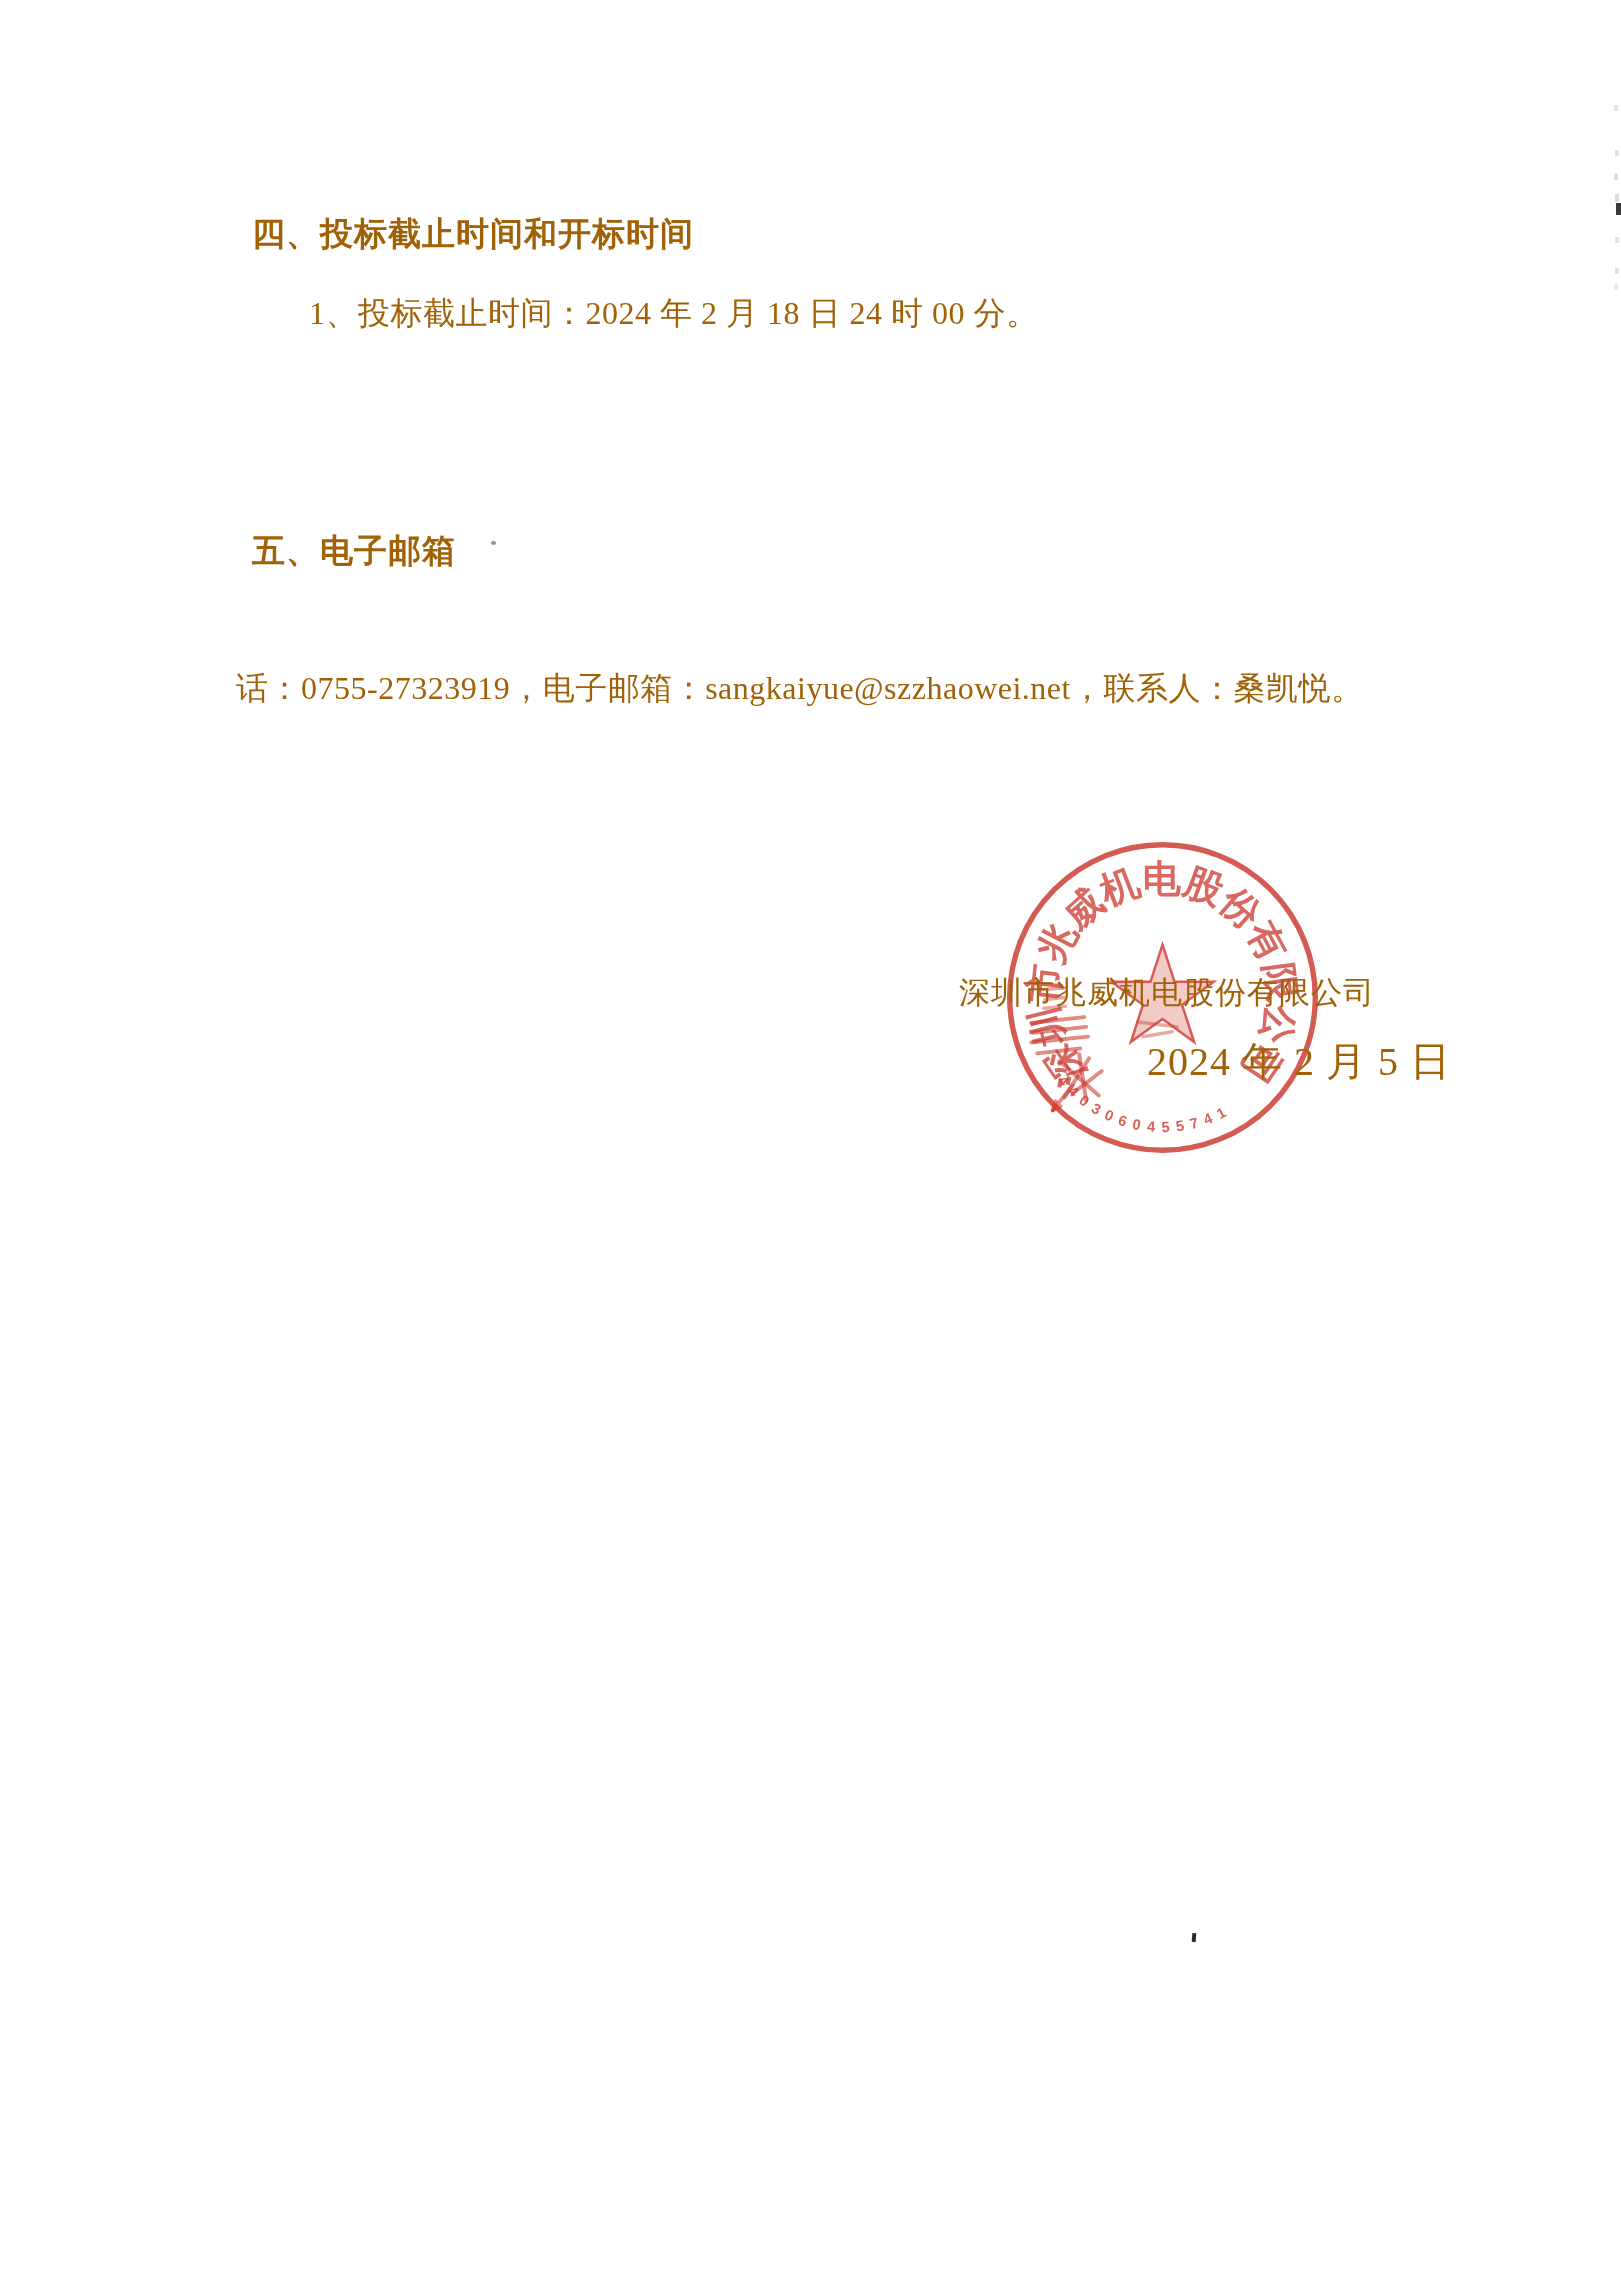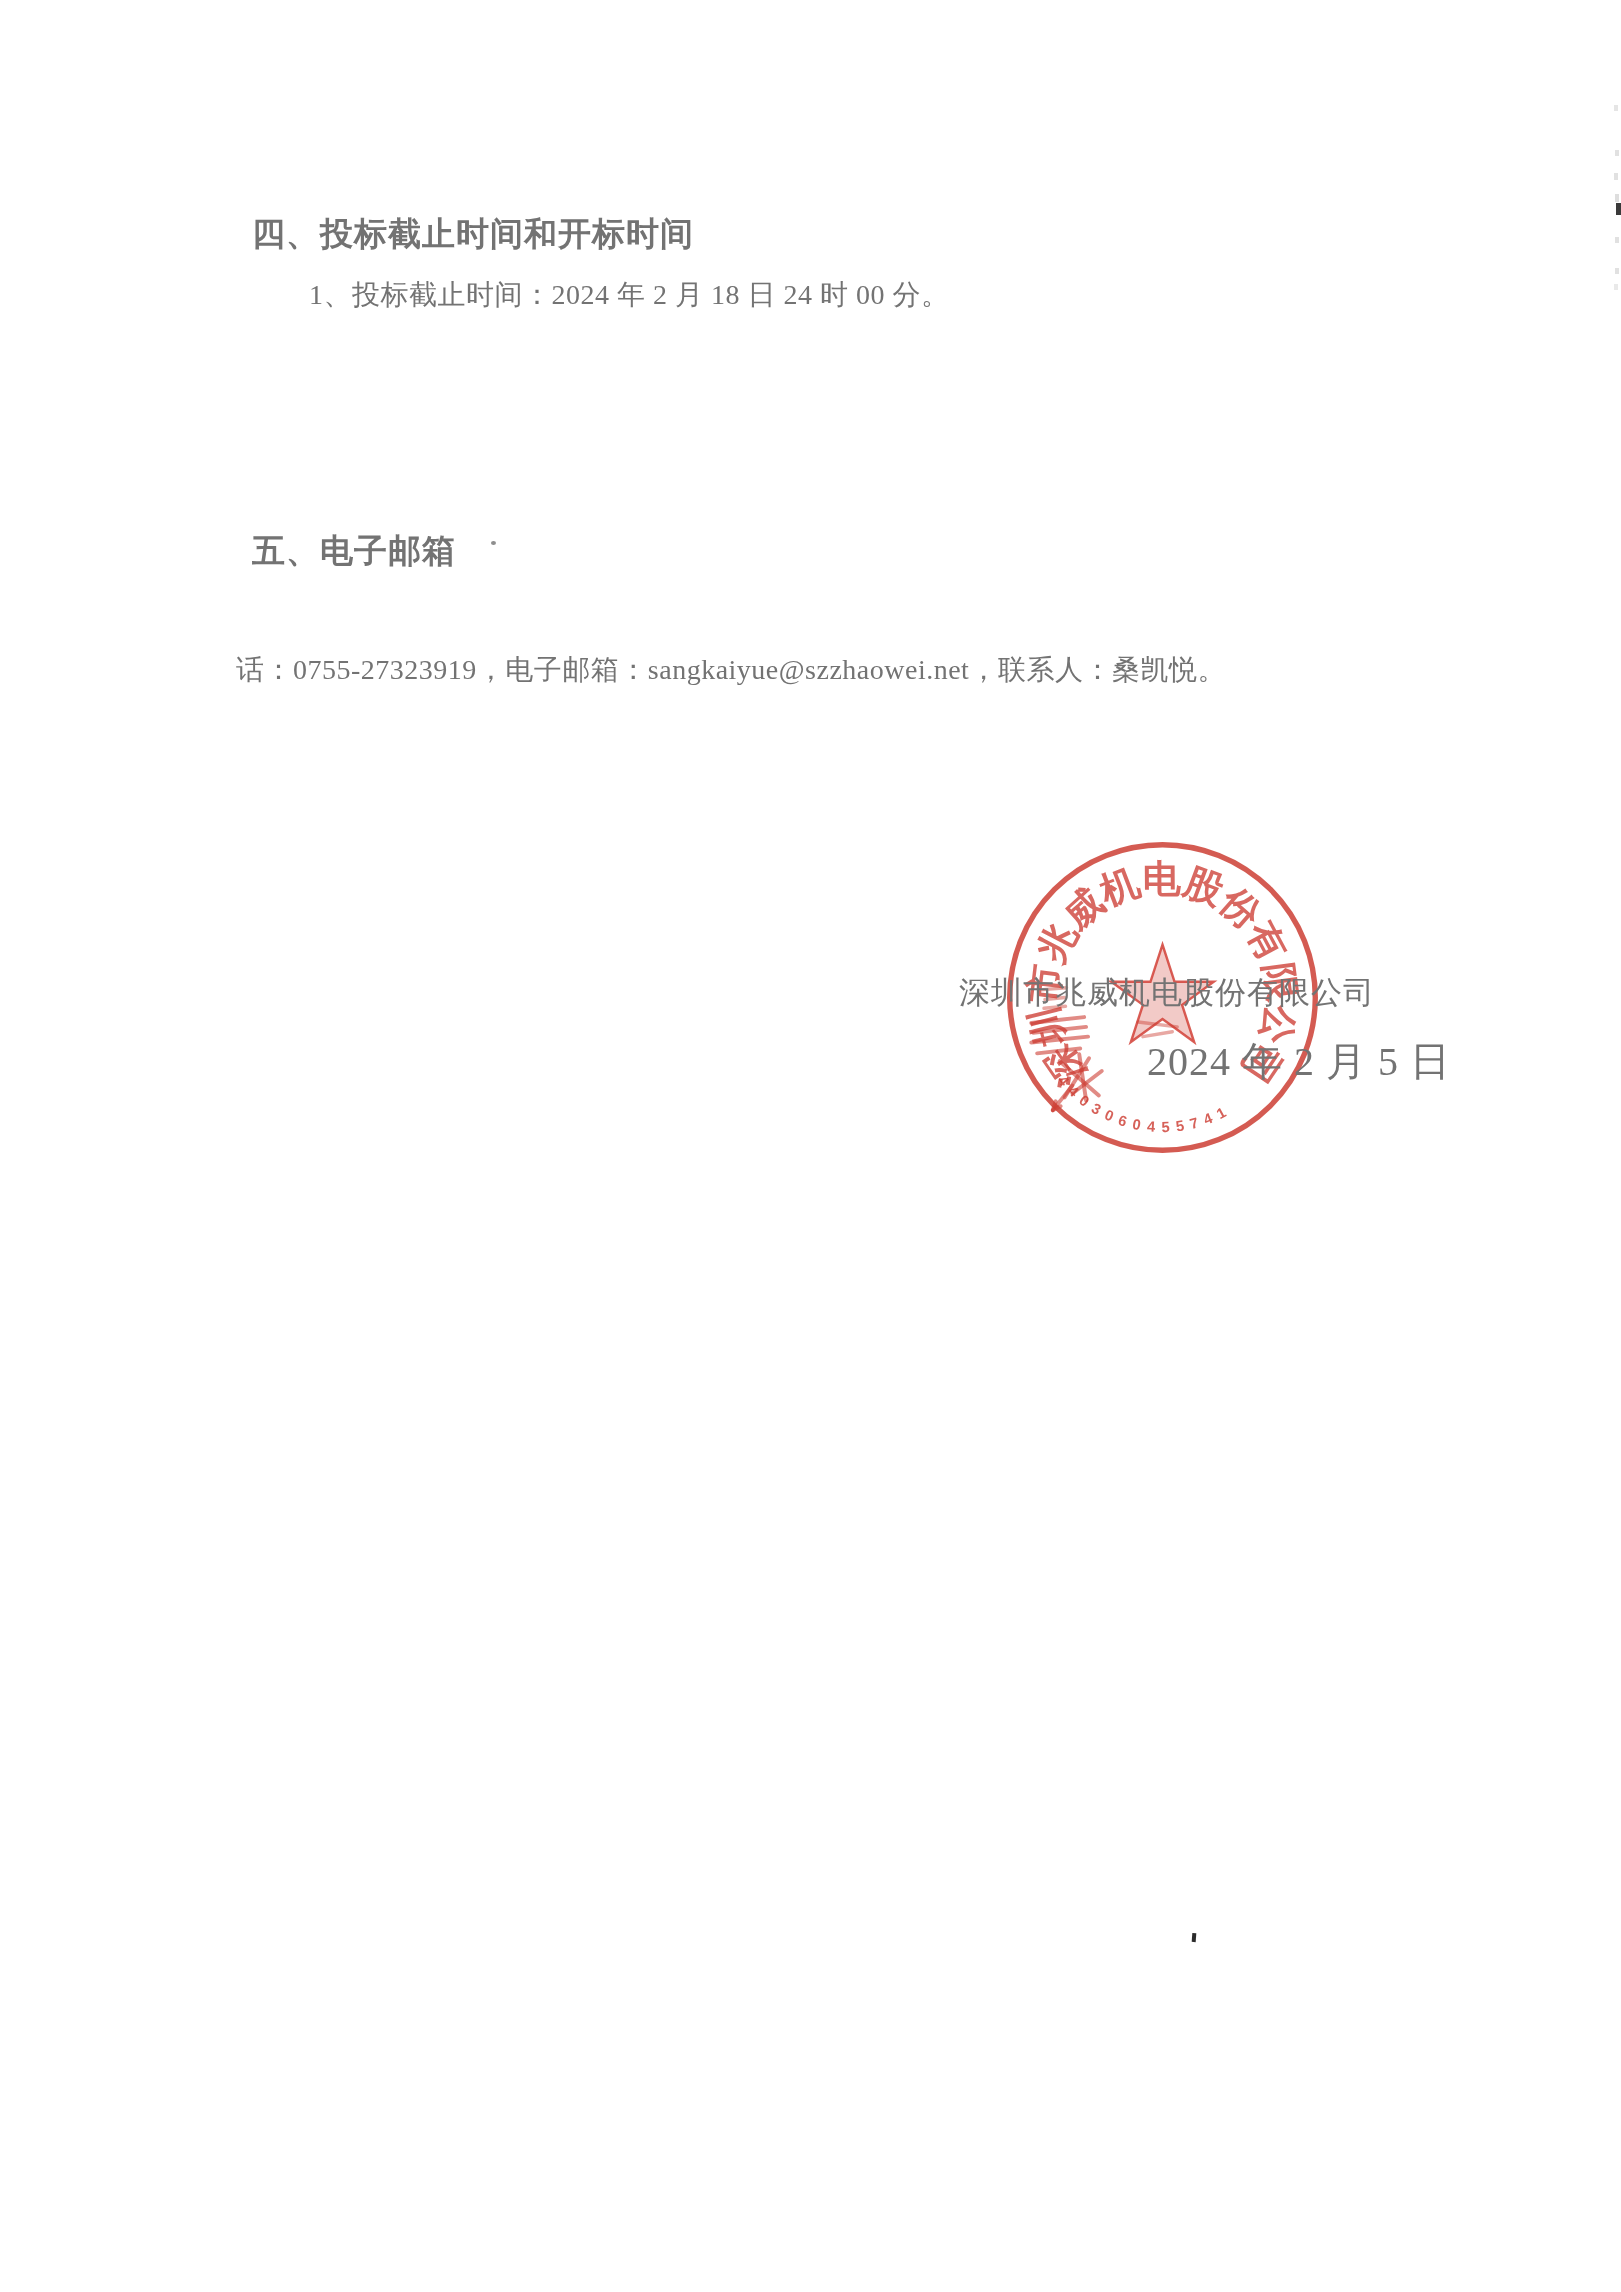--- a/index.html
+++ b/index.html
@@ -4,34 +4,35 @@
 <style>
   html, body { margin: 0; padding: 0; background: #e8e8e8; }
   .page {
     position: relative;
     width: 1621px;
     height: 2293px;
     margin: 0 auto;
     background: #ffffff;
     overflow: hidden;
     font-family: "Liberation Serif", serif;
-    color: #737373;
+    color: #a16207;
   }
   .abs { position: absolute; white-space: nowrap; }
   .heading {
     font-family: "Liberation Sans", sans-serif;
     font-weight: 700;
     font-size: 33px;
     line-height: 1.1;
     letter-spacing: 1px;
   }
   .bodyline {
-    font-size: 28px;
+    font-size: 32px;
     line-height: 1.1;
     letter-spacing: 0.5px;
+    margin-top: 16px;
   }
   .sigline {
     font-size: 31px;
     line-height: 1.1;
     letter-spacing: 1px;
     z-index: 3;
   }
   .seal-box { z-index: 1; }
   .artifact { position: absolute; background: #b5b5b5; }
   .artifact.dark { background: #3a3a3a; }

